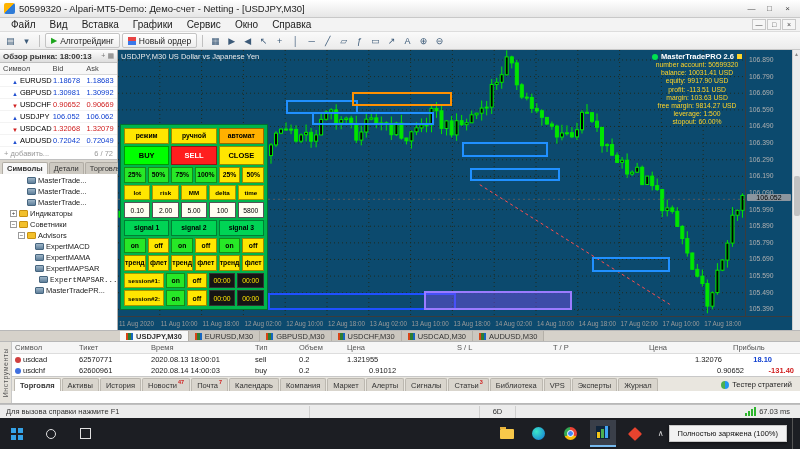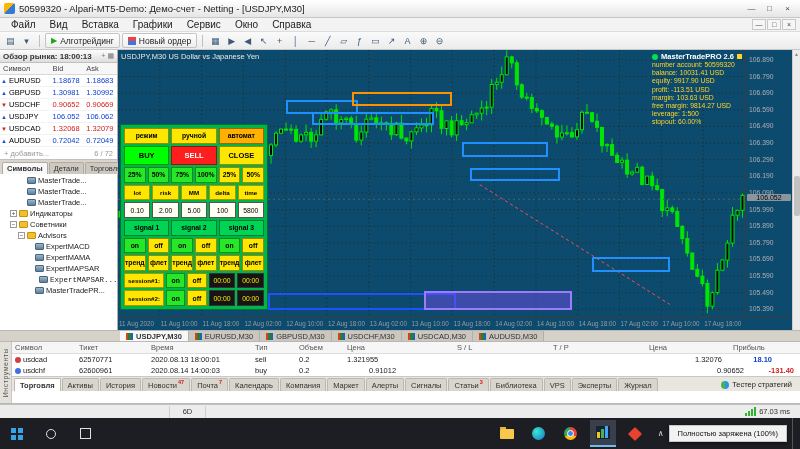--- a/index.html
+++ b/index.html
@@ -30,21 +30,21 @@
 
   
   #left{left:0;top:50px;width:118px;height:280px;background:#ece9e2;border-right:1px solid #b0b0b0;display:flex;flex-direction:column}
   .panel-header{height:13px;background:linear-gradient(#fdfdfd,#dedede);border-bottom:1px solid #c0c0c0;display:flex;align-items:center;padding:0 3px;font-size:8px;font-weight:bold;color:#333;gap:3px}
   .ph-icons{margin-left:auto;display:flex;gap:2px;color:#777;font-size:7px;font-weight:normal}
   #mw{height:124px;background:#fff;display:flex;flex-direction:column}
   .mw-cols{display:flex;height:12px;border-bottom:1px solid #d8d8d8;background:#f7f7f7;align-items:center}
   .mw-cols span{font-size:7.5px;color:#444;padding-left:3px}
   .col-sym{width:50px}.col-bid{width:34px}.col-ask{width:34px}
   .mw-row{display:flex;height:12px;align-items:center;border-bottom:1px solid #f3f3f3}
-  .mw-sym{width:50px;display:flex;align-items:center;gap:2px;padding-left:1px;font-size:7.5px;color:#000}
+  .mw-sym{width:50px;display:flex;align-items:flex-end;gap:2px;padding-left:12px;font-size:7.5px;color:#000}
   .mw-arrow{font-size:6px;line-height:6px}
   .a-up{color:#2050d0}.a-down{color:#d02020}
   .mw-price{width:34px;font-size:7.5px;padding-left:3px}
   .p-up{color:#1040d0}.p-down{color:#d02020}
   .mw-add{display:flex;justify-content:space-between;height:12px;align-items:center;padding:0 4px;font-size:7.5px;color:#999;flex:1}
   .mini-tabs{height:15px;background:#d9d5cd;display:flex;align-items:flex-end;padding-left:2px;gap:1px;border-top:1px solid #c0c0c0}
   .mini-tab{font-size:7.5px;color:#333;background:#cdc9c1;border:1px solid #b0aca4;border-bottom:none;padding:0 4px;height:12px;display:flex;align-items:center;border-radius:2px 2px 0 0}
   .mini-tab.active{background:#f8f8f8;font-weight:bold}
   #nav{height:156px;background:#fff;display:flex;flex-direction:column}
   #nav-tree{flex:1;overflow:hidden;padding-top:1px}
@@ -52,21 +52,21 @@
   .nav-exp{width:7px;height:7px;border:1px solid #9a9a9a;background:#fff;font-size:6px;line-height:5px;display:flex;align-items:center;justify-content:center;color:#333;flex:0 0 auto}
   .nav-sp{width:7px;flex:0 0 auto}
   .nav-ico{width:9px;height:7px;flex:0 0 auto;border-radius:1px}
   .nav-ico.folder{background:#f2c02c;border:1px solid #c89010}
   .nav-ico.ea{background:linear-gradient(#9fb6c8,#5f7f9a);border:1px solid #46657f}
 
   
   #chart{left:118px;top:50px;width:674px;height:280px;background:#0c4a6e}
   #chart-plot{position:absolute;left:0;top:0;width:627px;height:266px;overflow:hidden}
   .chart-header{position:absolute;left:3px;top:2px;font-size:7.5px;color:#e8e8e8;white-space:nowrap}
-  .ea-info{position:absolute;right:3px;top:2px;text-align:left}
+  .ea-info{position:absolute;right:3px;top:2px;text-align:center}
   .info-title{display:flex;justify-content:flex-end;align-items:center;gap:3px;font-size:7.5px;font-weight:bold;color:#fff}
   .dot-green{width:6px;height:6px;border-radius:50%;background:#00e050}
   .dot-yellow{width:5px;height:5px;background:#ffd428}
   .info-line{font-size:6.8px;color:#ffd428;line-height:8.2px;white-space:nowrap}
   #ea-panel{position:absolute;left:2px;top:74px;width:148px;height:186px;background:#00b44c;border:1px solid #036e30;padding:3px;display:flex;flex-direction:column;gap:2px}
   .ea-row{display:flex;gap:2px;flex:1}
   .ea-row.r-trade{flex:1.25}
   .ea-btn{flex:1;display:flex;align-items:center;justify-content:center;font-size:6.8px;font-weight:bold;color:#000;border:1px solid rgba(0,0,0,.4);white-space:nowrap}
   .ea-yellow{background:#ffe600}
   .ea-orange{background:#ffb000}
@@ -897,20 +897,21 @@
         </div>
       <span class="tester">
         <span class="tester-icon"></span>
         <span>Тестер стратегий</span>
       </span>
     </div>
   </div>
 </div>
 
 <div id="statusbar" class="abs">
+  <span class="sb-cell sb-help">Для вызова справки нажмите F1</span>
   <span class="sb-gap1"></span>
   <span class="sb-cell sb-mid">6D</span>
   <span class="sb-gap2"></span>
   <span class="sb-cell sb-latency">
     <span class="sig-bars">
         <i></i>
         <i></i>
         <i></i>
         <i></i>
       </span>

